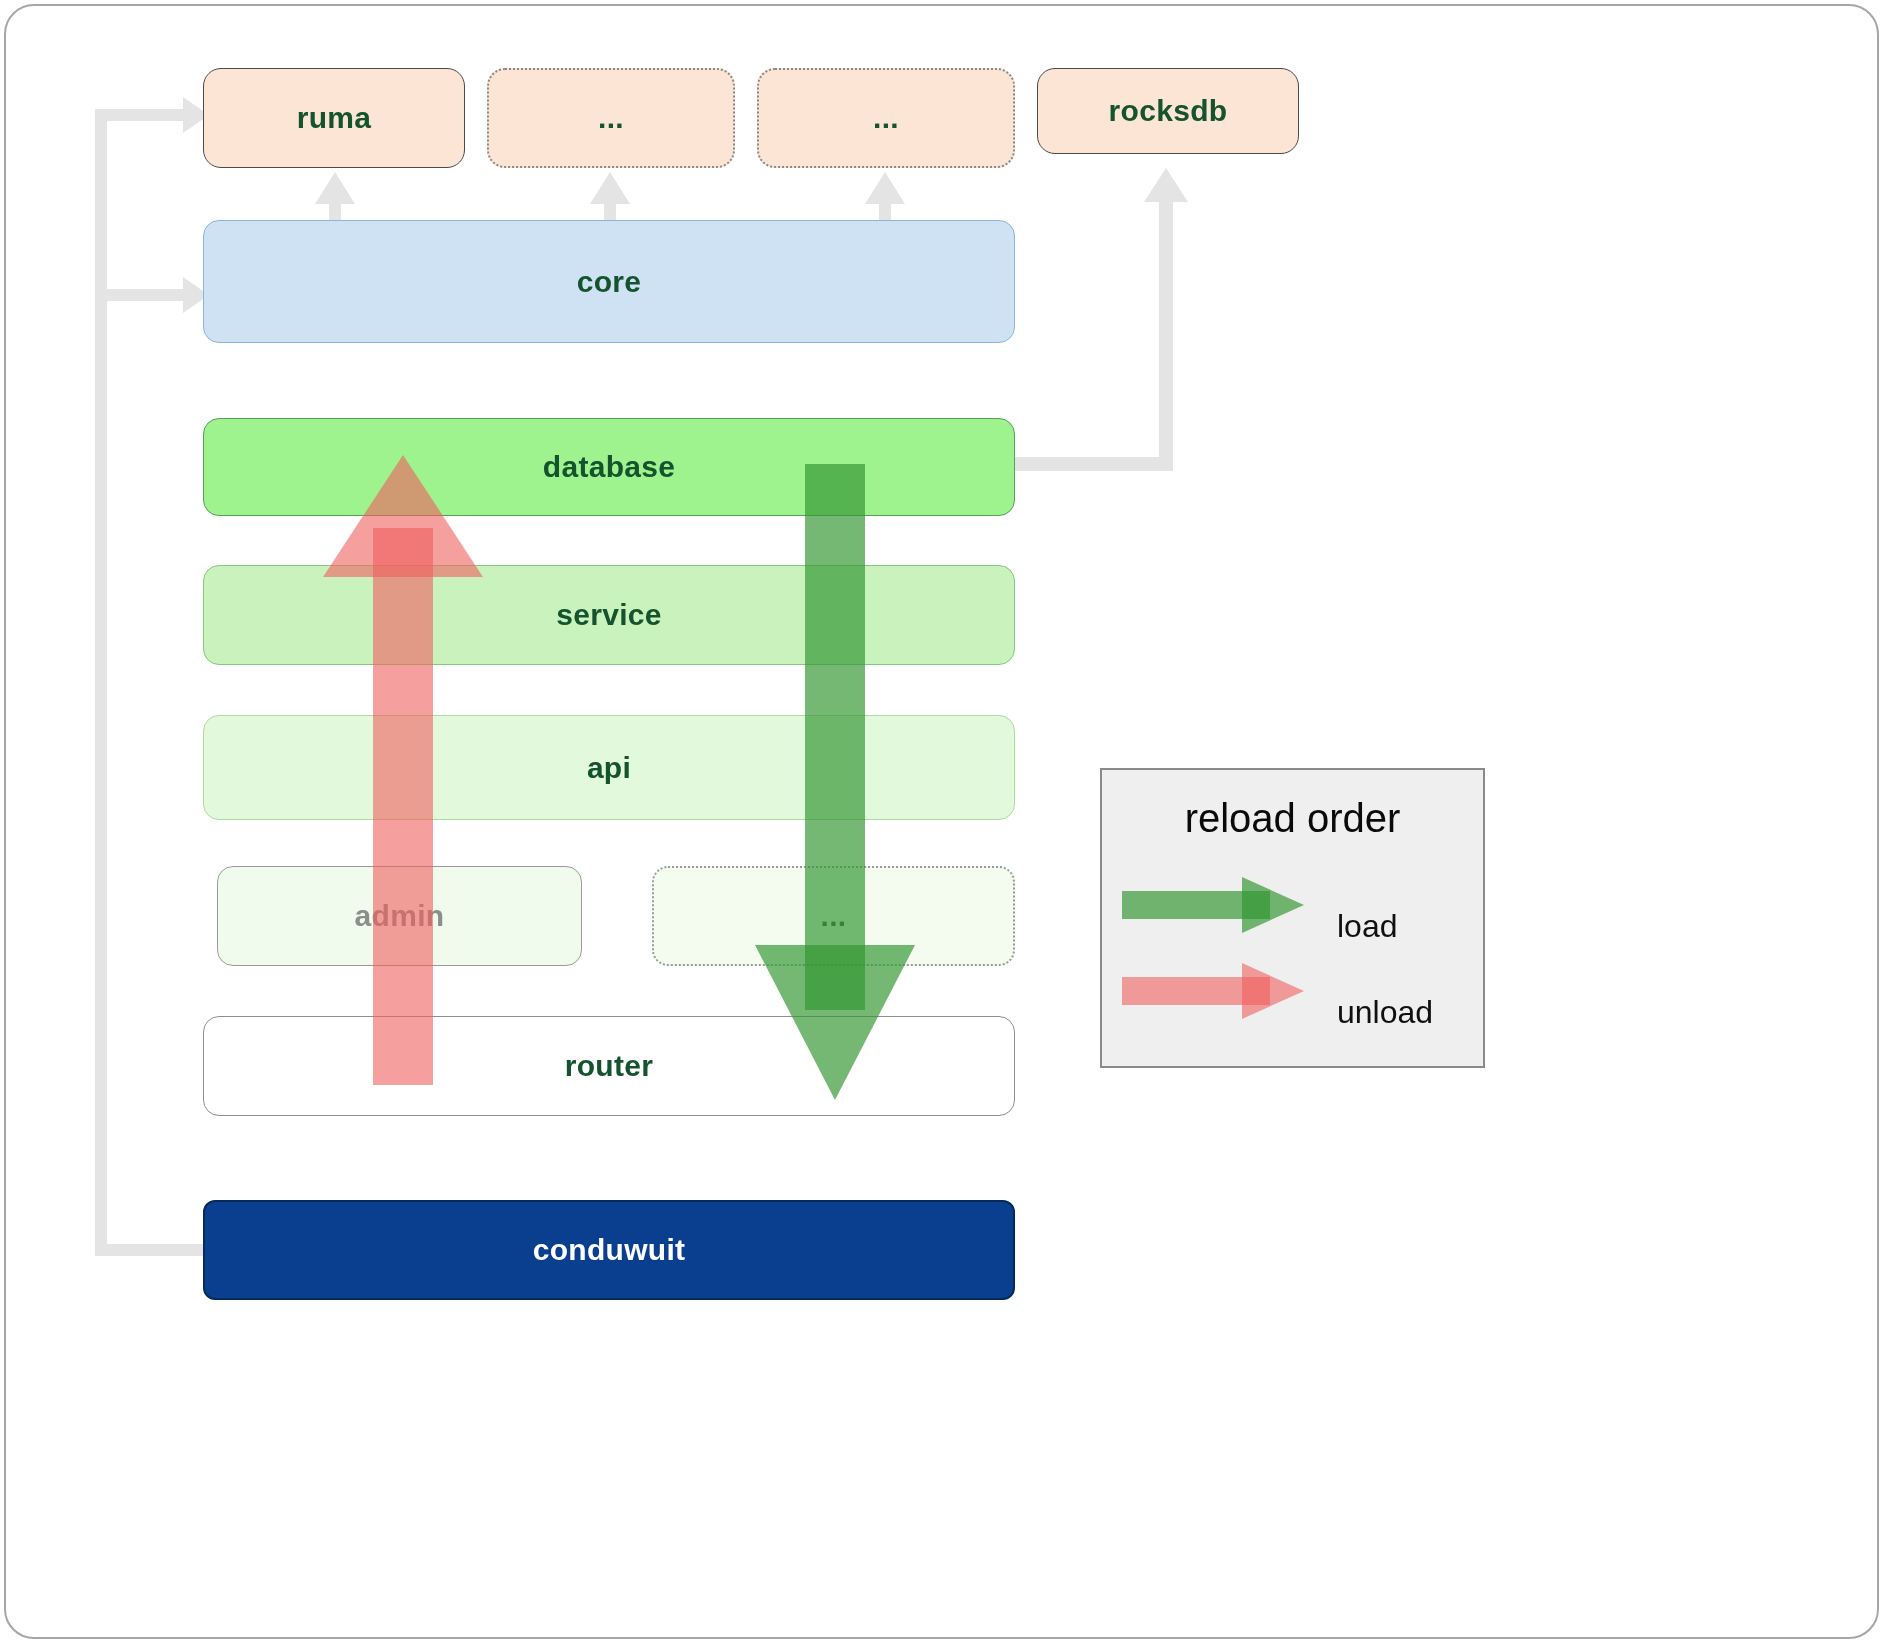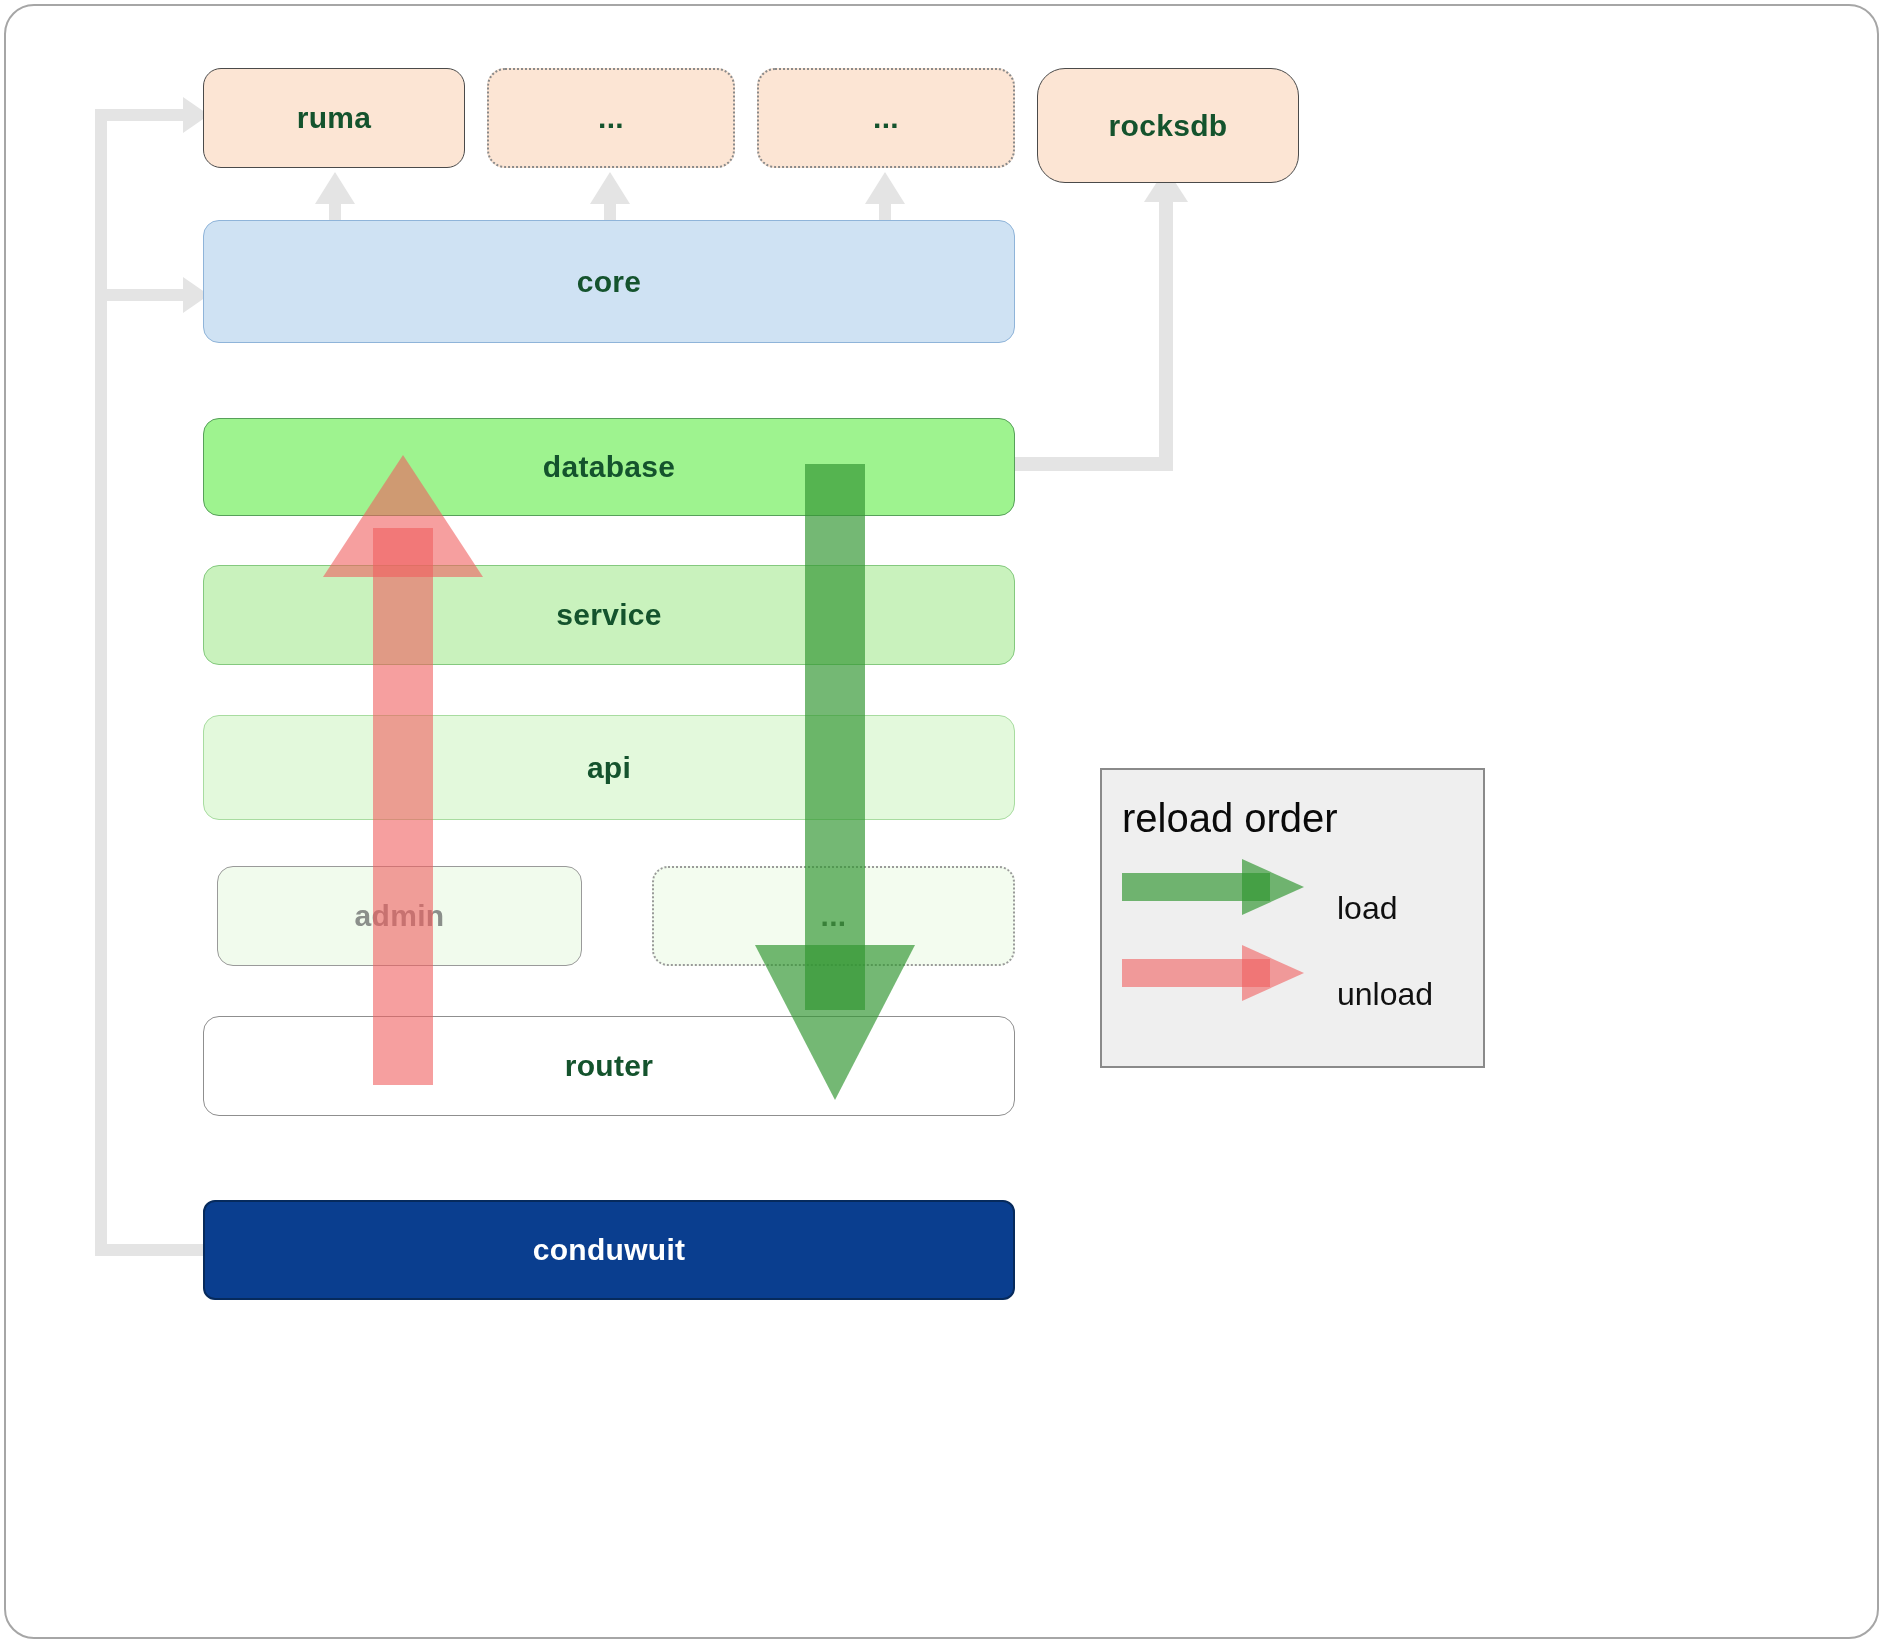--- a/index.html
+++ b/index.html
@@ -44,21 +44,21 @@
     font-size: 30px;
     font-weight: 600;
     color: #14532d;
     letter-spacing: 0.3px;
   }
 
   
   .b-ruma      { left: 203px;  top: 68px;  width: 262px; height: 100px; background: #fce5d4; border: 1.5px solid #4a4a4a; border-radius: 18px; }
   .b-ell1      { left: 487px;  top: 68px;  width: 248px; height: 100px; background: #fce5d4; border: 2px dotted #8a8a8a; border-radius: 18px; }
   .b-ell2      { left: 757px;  top: 68px;  width: 258px; height: 100px; background: #fce5d4; border: 2px dotted #8a8a8a; border-radius: 18px; }
-  .b-rocksdb   { left: 1037px; top: 68px;  width: 262px; height: 115px; background: #fce5d4; border: 1.5px solid #4a4a4a; border-radius: 28px; }
+  .b-rocksdb   { left: 1037px; top: 68px;  width: 262px; height: 86px; background: #fce5d4; border: 1.5px solid #4a4a4a; border-radius: 18px; }
 
   
   .b-core      { left: 203px; top: 220px;  width: 812px; height: 123px; background: #cfe2f3; border: 1.5px solid #8fb4d9; }
   .b-database  { left: 203px; top: 418px;  width: 812px; height: 98px;  background: #9ef38f; border: 1.5px solid #57a05a; }
   .b-service   { left: 203px; top: 565px;  width: 812px; height: 100px; background: #c9f2bd; border: 1.5px solid #84c97e; }
   .b-api       { left: 203px; top: 715px;  width: 812px; height: 105px; background: #e3f9dc; border: 1.5px solid #a8dca0; }
   .b-admin     { left: 217px; top: 866px;  width: 365px; height: 100px; background: #f1fbed; border: 1.5px solid #9a9a9a; color: #8b8f8b; }
   .b-ell3      { left: 652px; top: 866px;  width: 363px; height: 100px; background: #f3fcef; border: 2px dotted #9a9a9a; color: #4a554a; }
   .b-router    { left: 203px; top: 1016px; width: 812px; height: 100px; background: #ffffff; border: 1.5px solid #8f8f8f; }
   .b-conduwuit { left: 203px; top: 1200px; width: 812px; height: 100px; background: #0a3e8f; border: 2px solid #062a5c; border-radius: 12px;
@@ -75,21 +75,22 @@
     box-sizing: border-box;
     display: flex;
     flex-direction: column;
     align-items: stretch;
     padding: 26px 20px 16px 20px;
   }
   .legend-title {
     font-size: 40px;
     font-weight: 500;
     color: #0a0a0a;
-    text-align: left;
+    text-align: center;
+    margin-bottom: 18px;
   }
   .legend-row {
     display: flex;
     align-items: flex-end;
     gap: 30px;
     height: 86px;
   }
   .legend-row .arrow-swatch { flex: 0 0 185px; height: 80px; }
   .legend-label {
     font-size: 32px;

